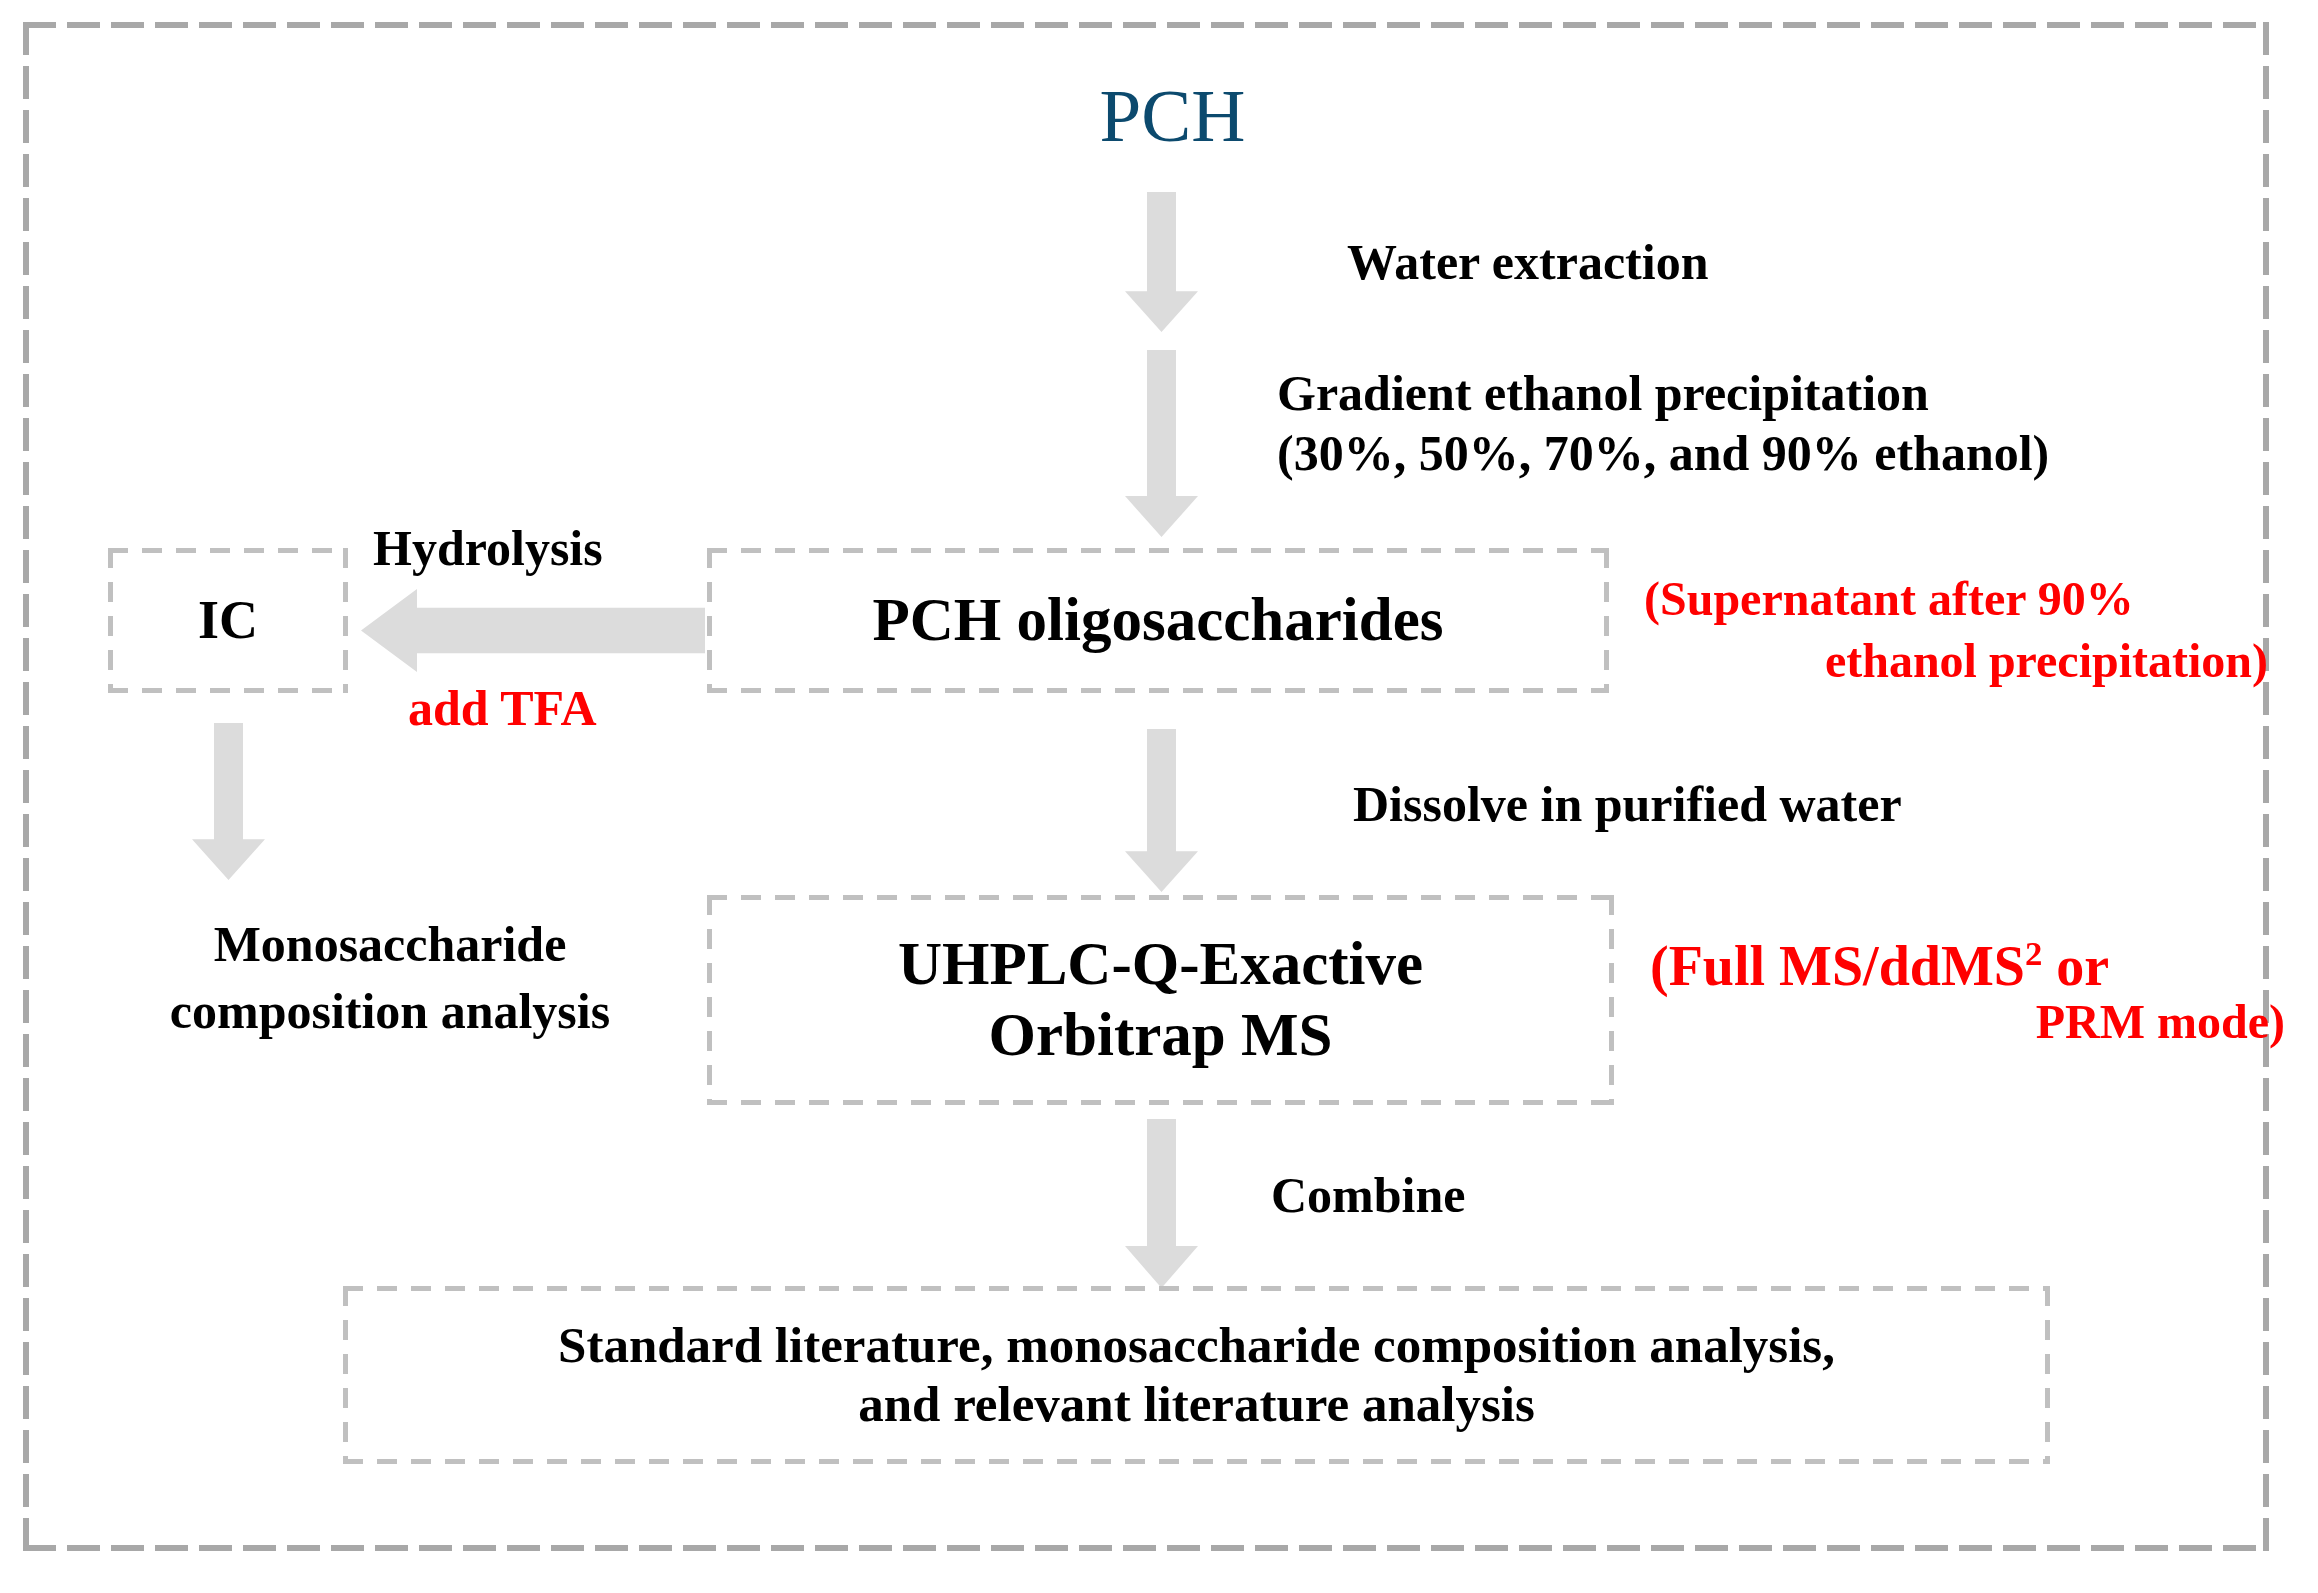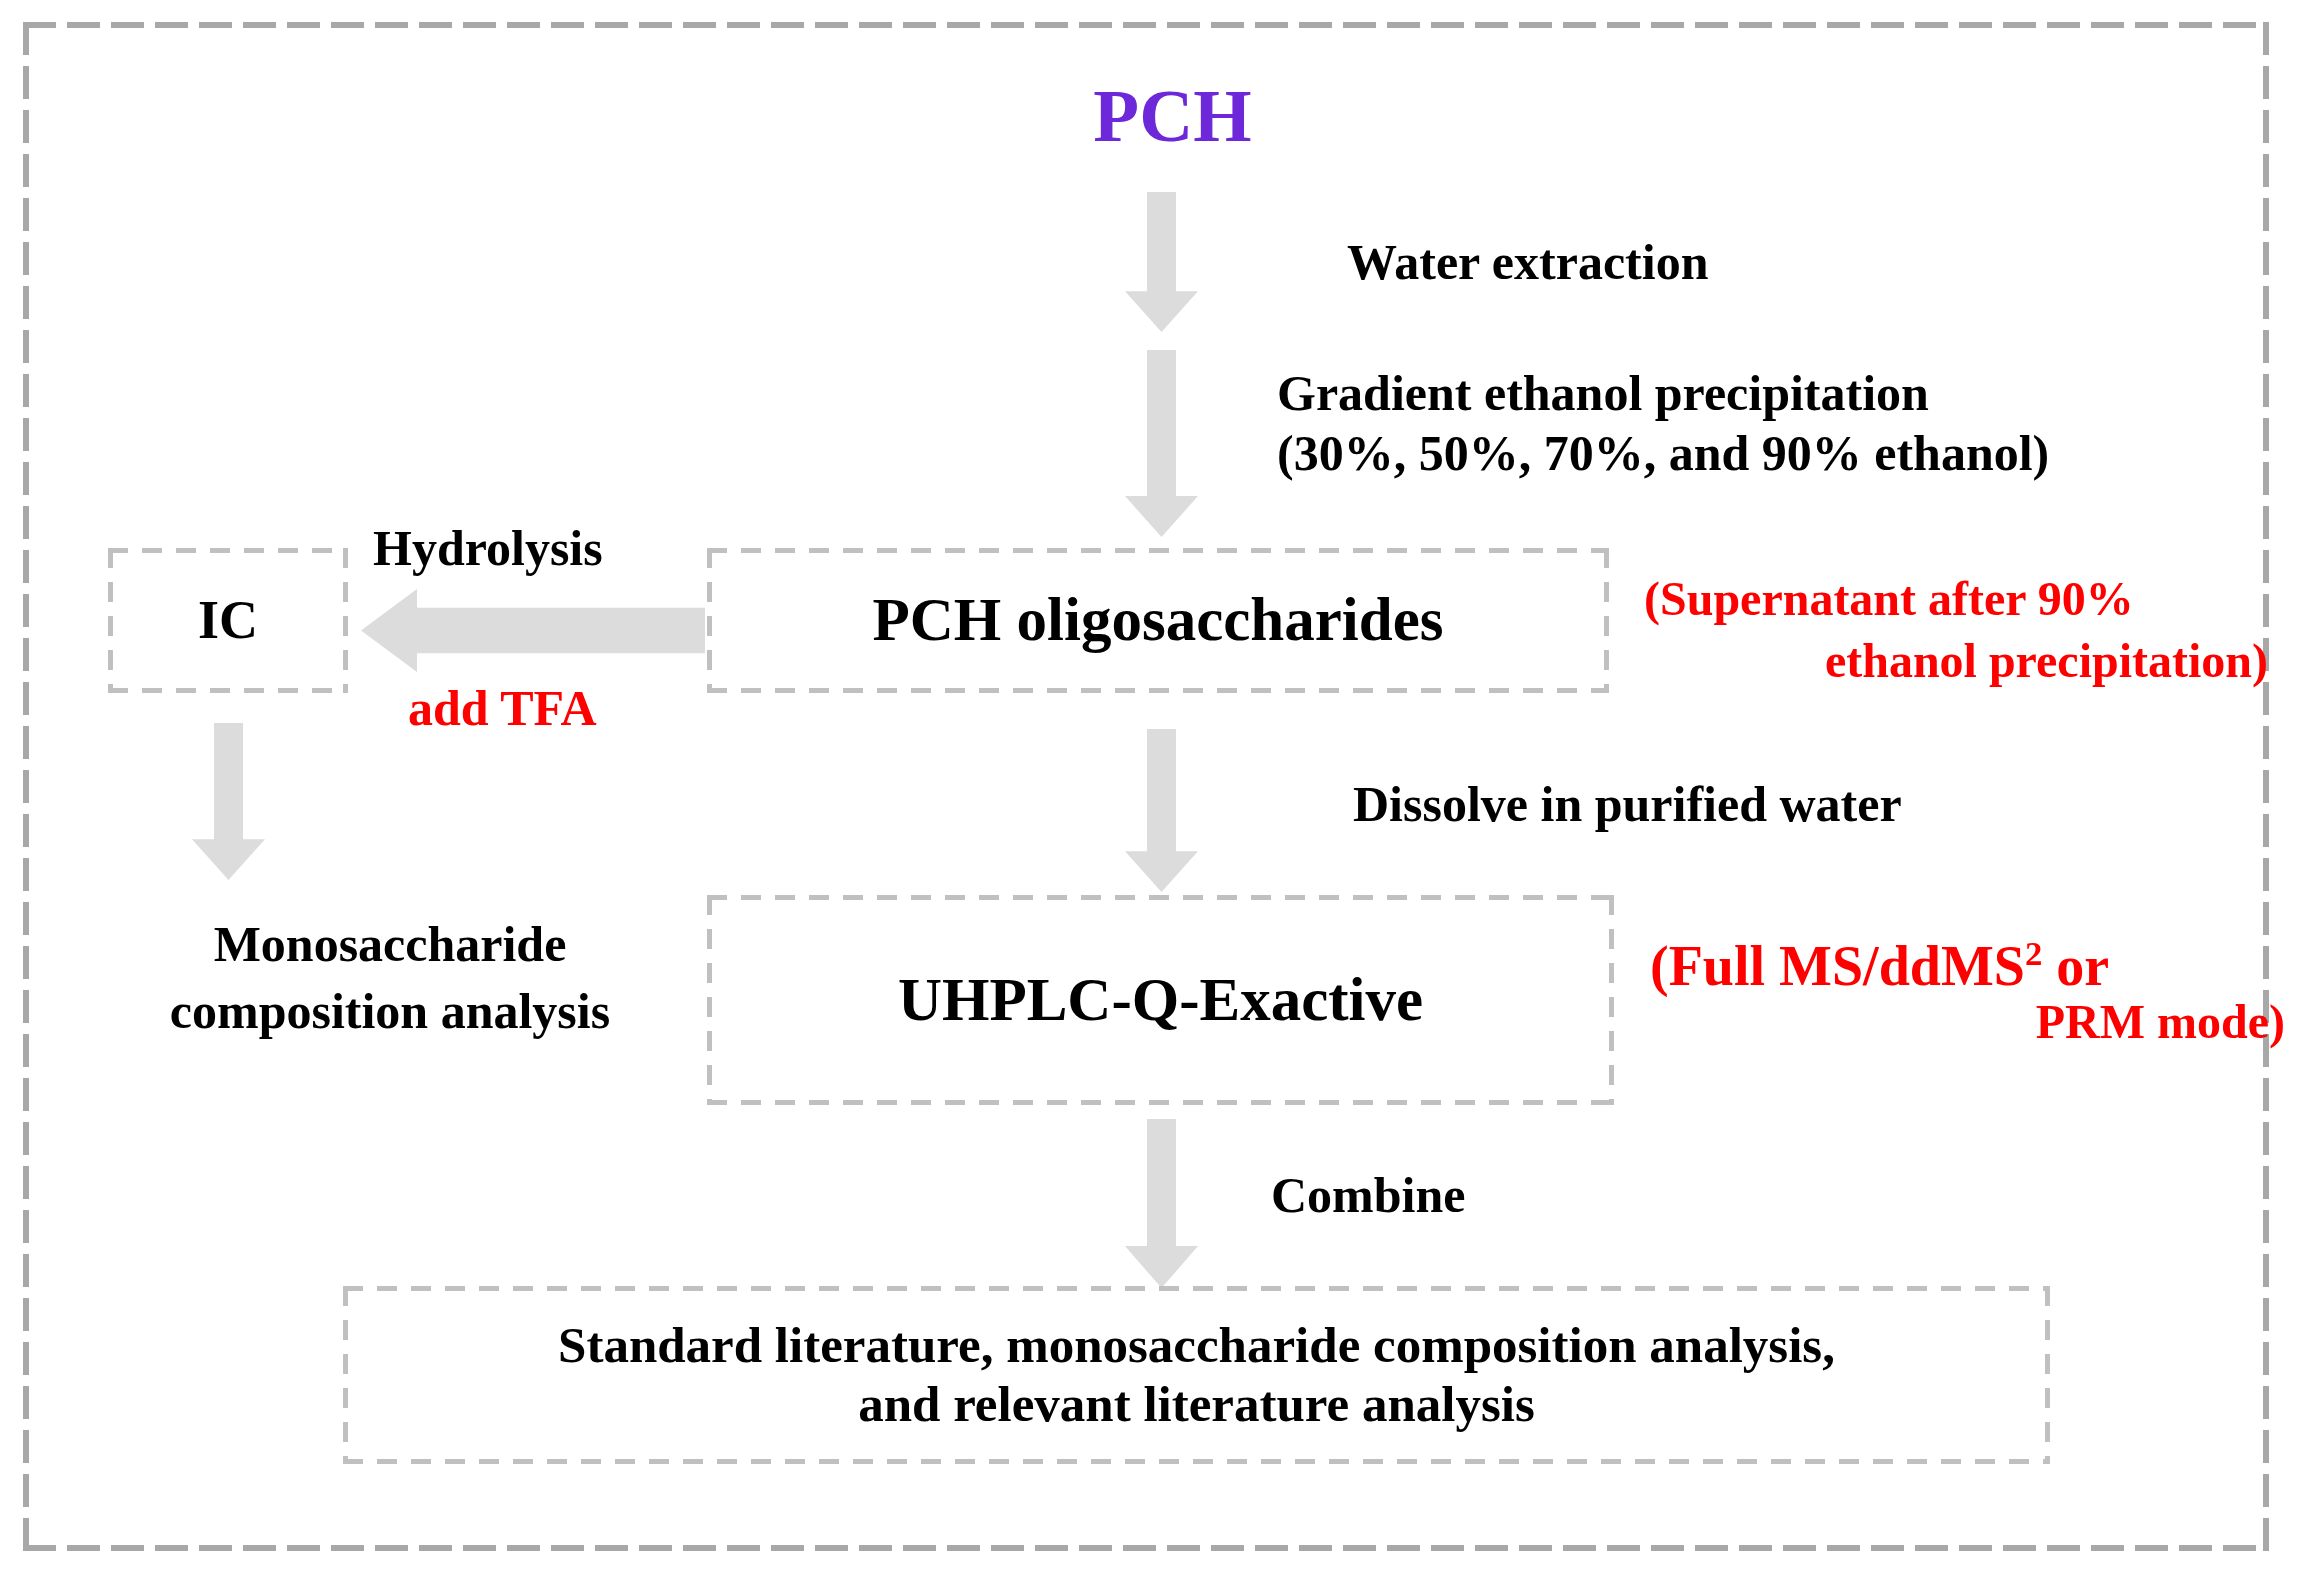--- a/index.html
+++ b/index.html
@@ -86,22 +86,22 @@
     line-height: 1.18;
     white-space: pre-line;
   }
 
   
   .arrow { position: absolute; }
   .arrow svg { display: block; width: 100%; height: 100%; }
 
   .title-text {
     position: absolute;
-    color: #6d28d9;
-    font-weight: bold;
+    color: #0c4a6e;
+    font-weight: normal;
   }
   sup { font-size: 0.62em; vertical-align: super; line-height: 0; }
 </style>
 </head>
 <body>
 
 <div id="canvas">
 
   <div id="outer-frame">
     <div class="edge h top"></div>
@@ -174,20 +174,21 @@
 
   <div class="plain-text" style="left:122px; top:915px; width:536px; text-align:center; font-size:50px;">Monosaccharide</div>
   <div class="plain-text" style="left:122px; top:982px; width:536px; text-align:center; font-size:50px;">composition analysis</div>
 
   <div class="node-box" style="left:707px; top:895px; width:907px; height:210px; font-size:61px; flex-direction:column;">
     <div class="dash h top"></div>
     <div class="dash h bottom"></div>
     <div class="dash v left"></div>
     <div class="dash v right"></div>
     <span class="txt">UHPLC-Q-Exactive</span>
+    <span class="txt">Orbitrap MS</span>
   </div>
 
   <div class="red-text" style="left:1650px; top:933px; width:635px; font-size:56px;"><span>(Full MS/ddMS</span><sup>2</sup><span> or</span></div>
   <div class="red-text" style="left:1650px; top:994px; width:635px; text-align:right; font-size:48px;">PRM mode)</div>
 
   <div class="arrow" style="left:1125px; top:1119px; width:73px; height:169px;">
     <svg viewBox="0 0 126 290" preserveAspectRatio="none">
       <polygon points="38,0 88,0 88,218 126,218 63,290 0,218 38,218" fill="#DCDCDC"></polygon>
     </svg>
   </div>

